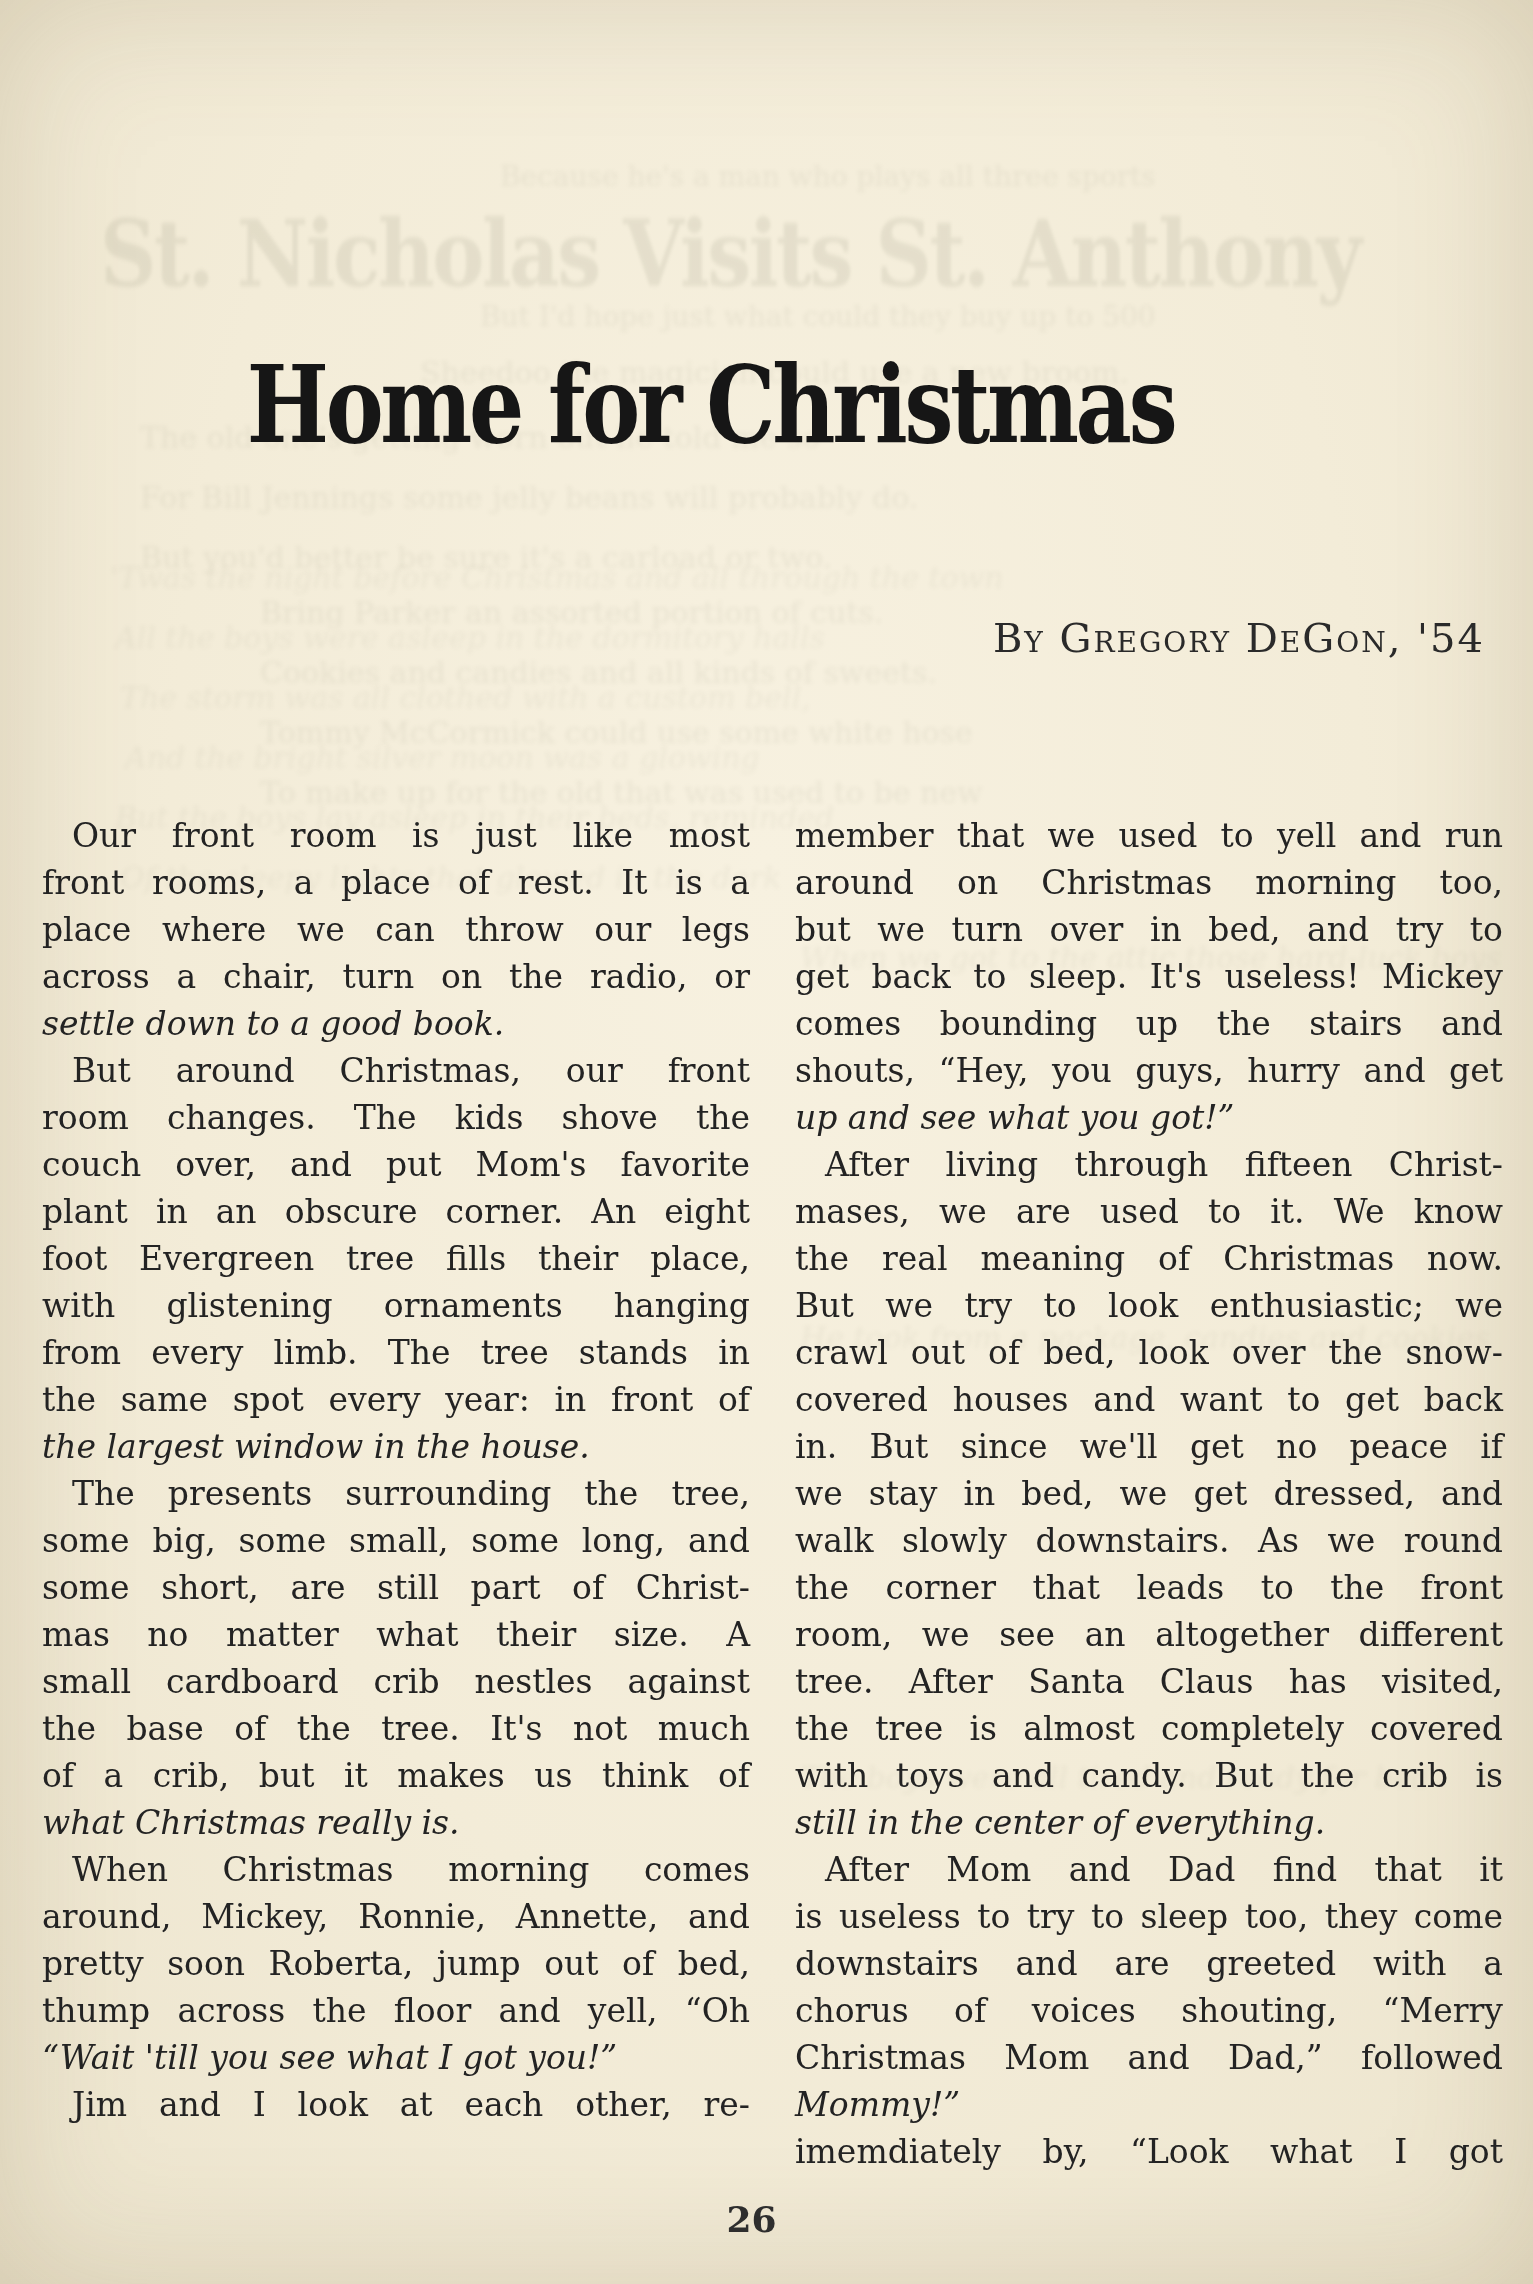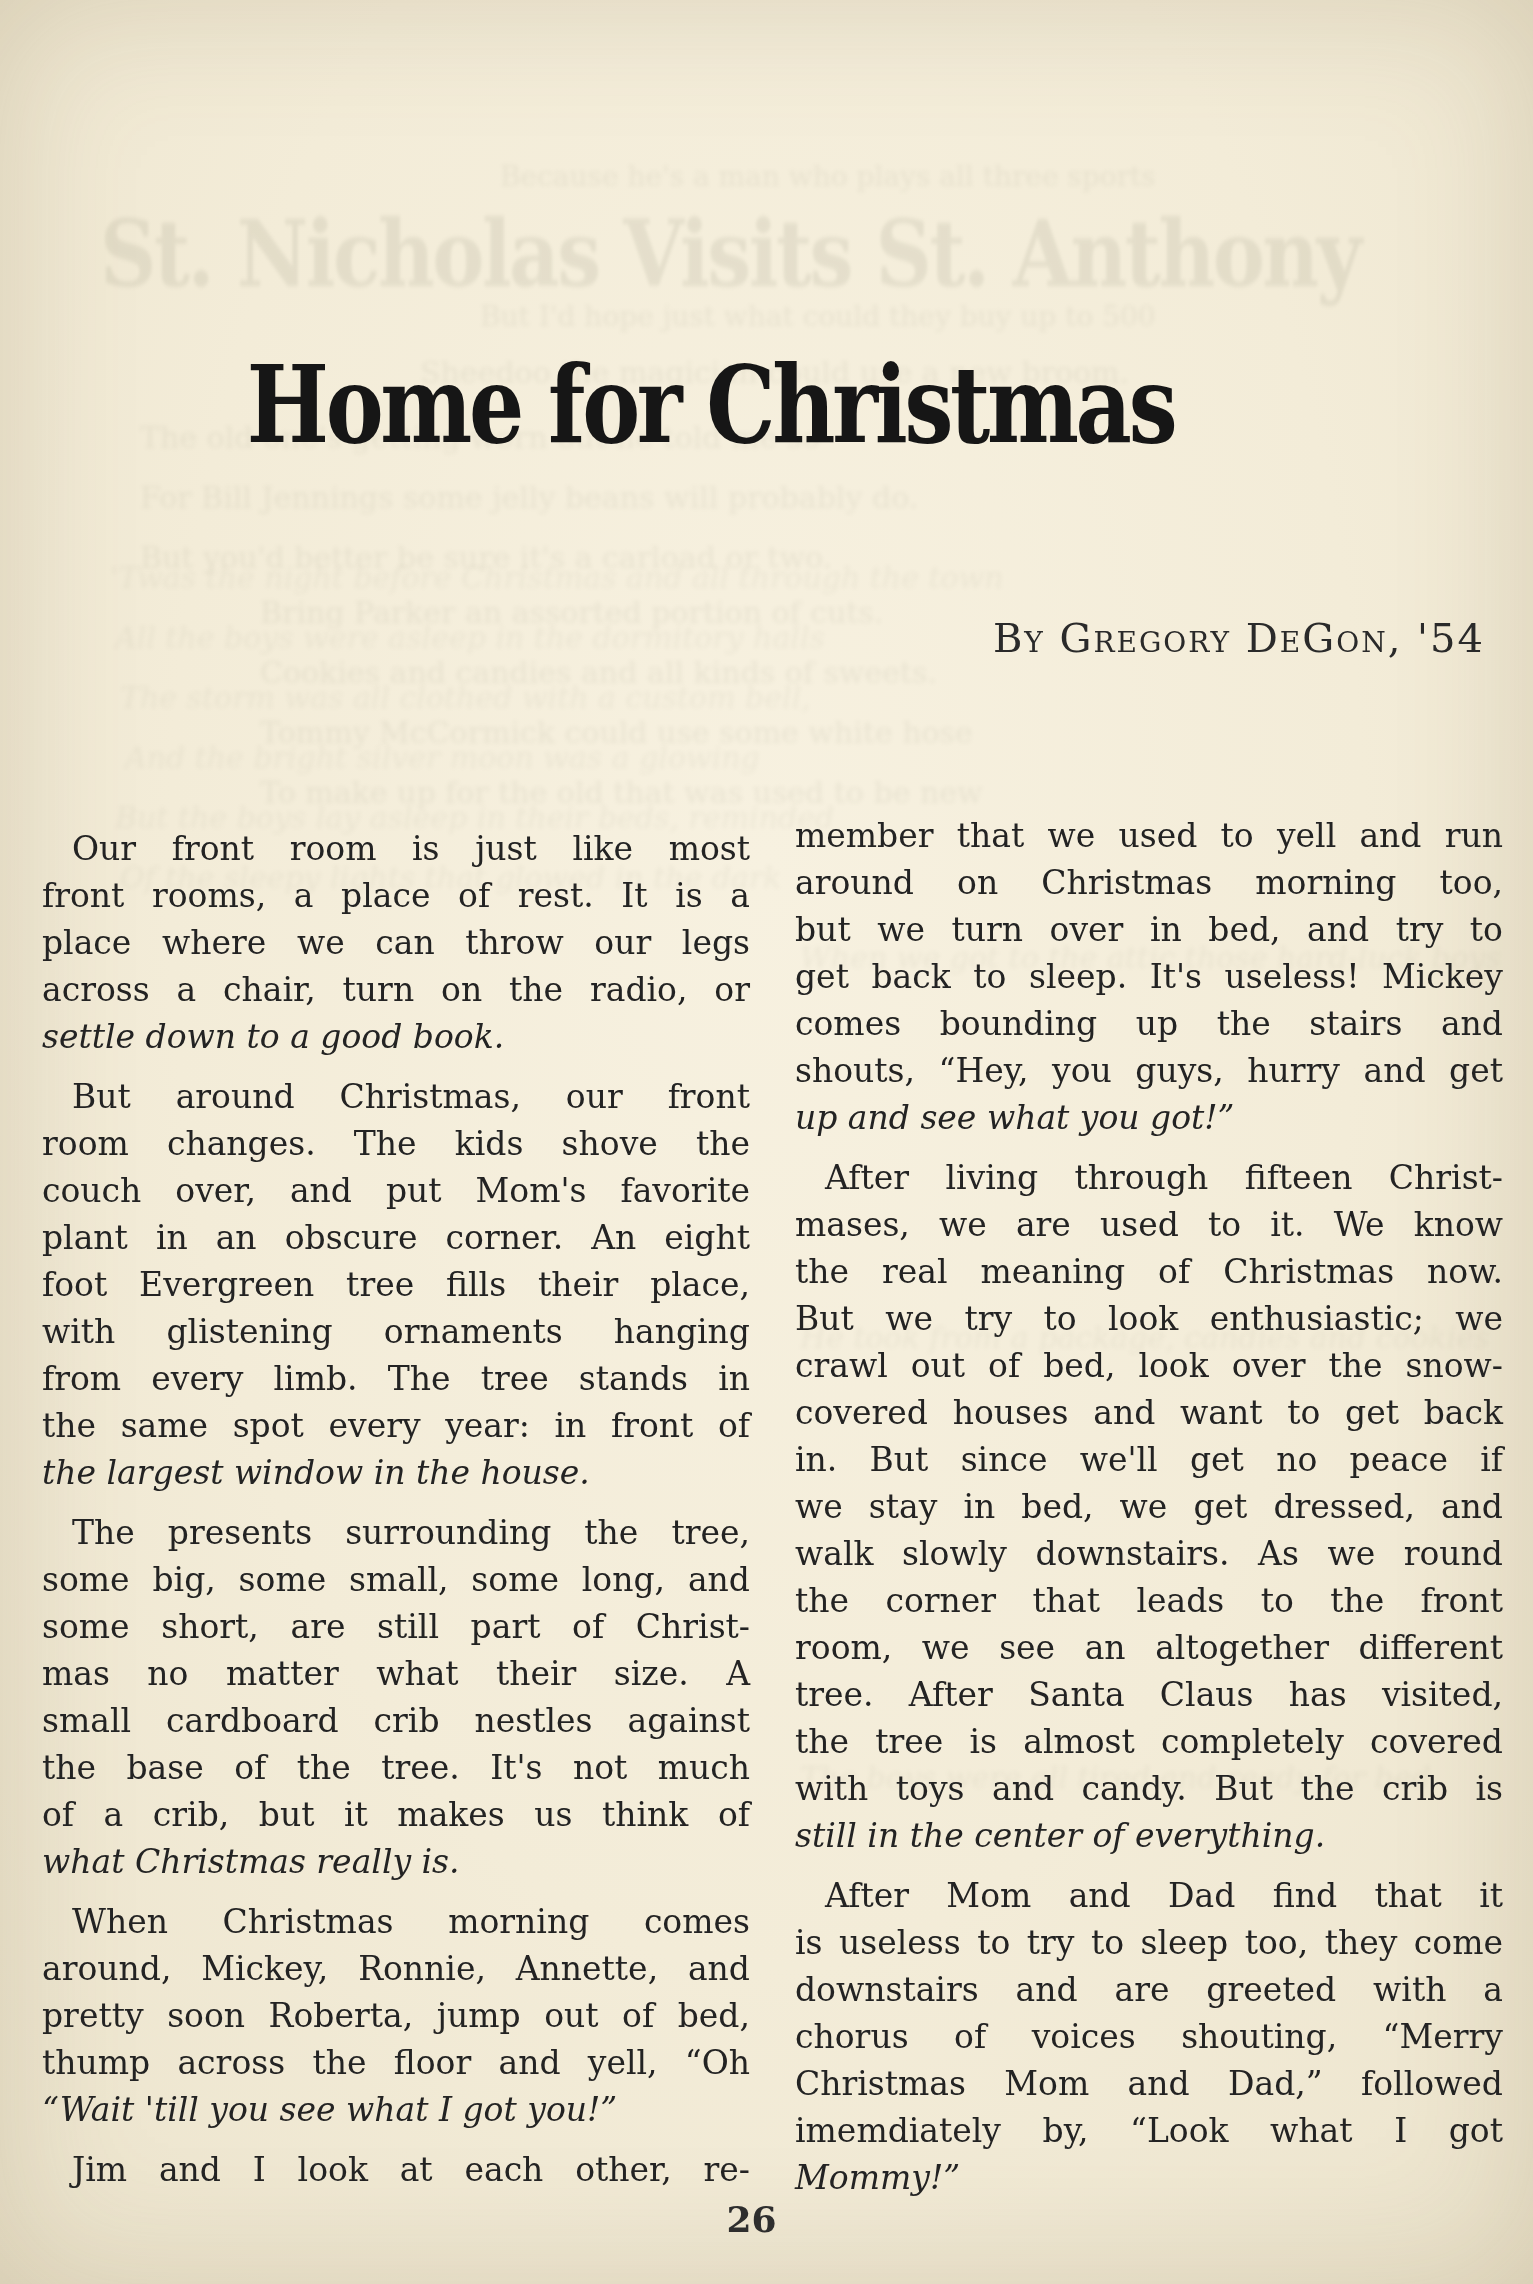--- a/index.html
+++ b/index.html
@@ -34,21 +34,21 @@
   .col{position:absolute;top:812px;width:708px;z-index:3;}
   .col-left{left:42px;}
   .col-right{left:795px;}
   .para{margin:0;}
   .bodyline{
     font-size:33px;line-height:47px;height:47px;color:#232323;
     text-align:justify;text-align-last:justify;white-space:normal;
     font-family:"DejaVu Serif",serif;
   }
   .bodyline.end{text-align-last:left;font-style:italic;}
-  .bodyline.ind{text-indent:30px;margin-top:13px;}
+  .bodyline.ind{text-indent:30px;}
   .page-number{
     position:absolute;left:0;right:0;top:2198px;z-index:3;
     transform:translateX(-15px);text-align:center;
     font-size:36px;font-weight:bold;color:#2e2e2e;
   }
 </style>
 </head>
 <body>
 
 <div class="page">
@@ -147,19 +147,19 @@
         <div class="bodyline">the tree is almost completely covered</div>
         <div class="bodyline">with toys and candy.  But the crib is</div>
         <div class="bodyline end">still in the center of everything.</div>
       </div>
       <div class="para">
         <div class="bodyline ind">After Mom and Dad find that it</div>
         <div class="bodyline">is useless to try to sleep too, they come</div>
         <div class="bodyline">downstairs and are greeted with a</div>
         <div class="bodyline">chorus of voices shouting, “Merry</div>
         <div class="bodyline">Christmas Mom and Dad,” followed</div>
+        <div class="bodyline end">Mommy!”</div>
         <div class="bodyline">imemdiately by, “Look what I got</div>
-        <div class="bodyline end">Mommy!”</div>
       </div>
     </div>
 
   <div class="page-number">26</div>
 </div>
 
 </body></html>

